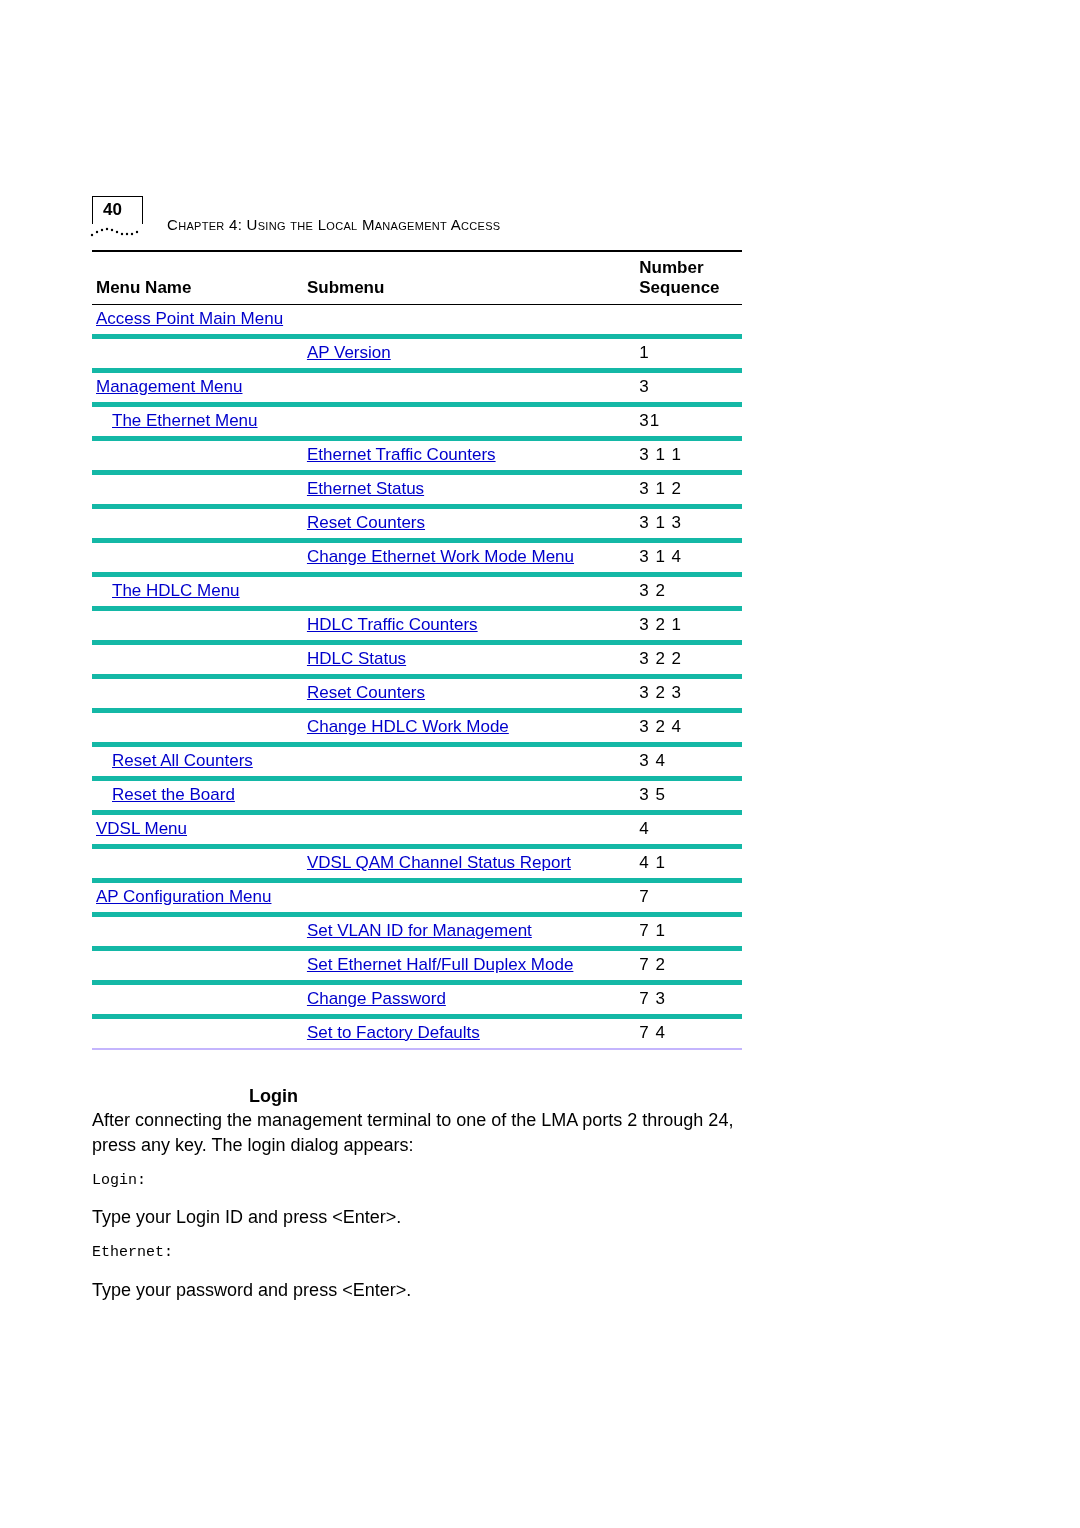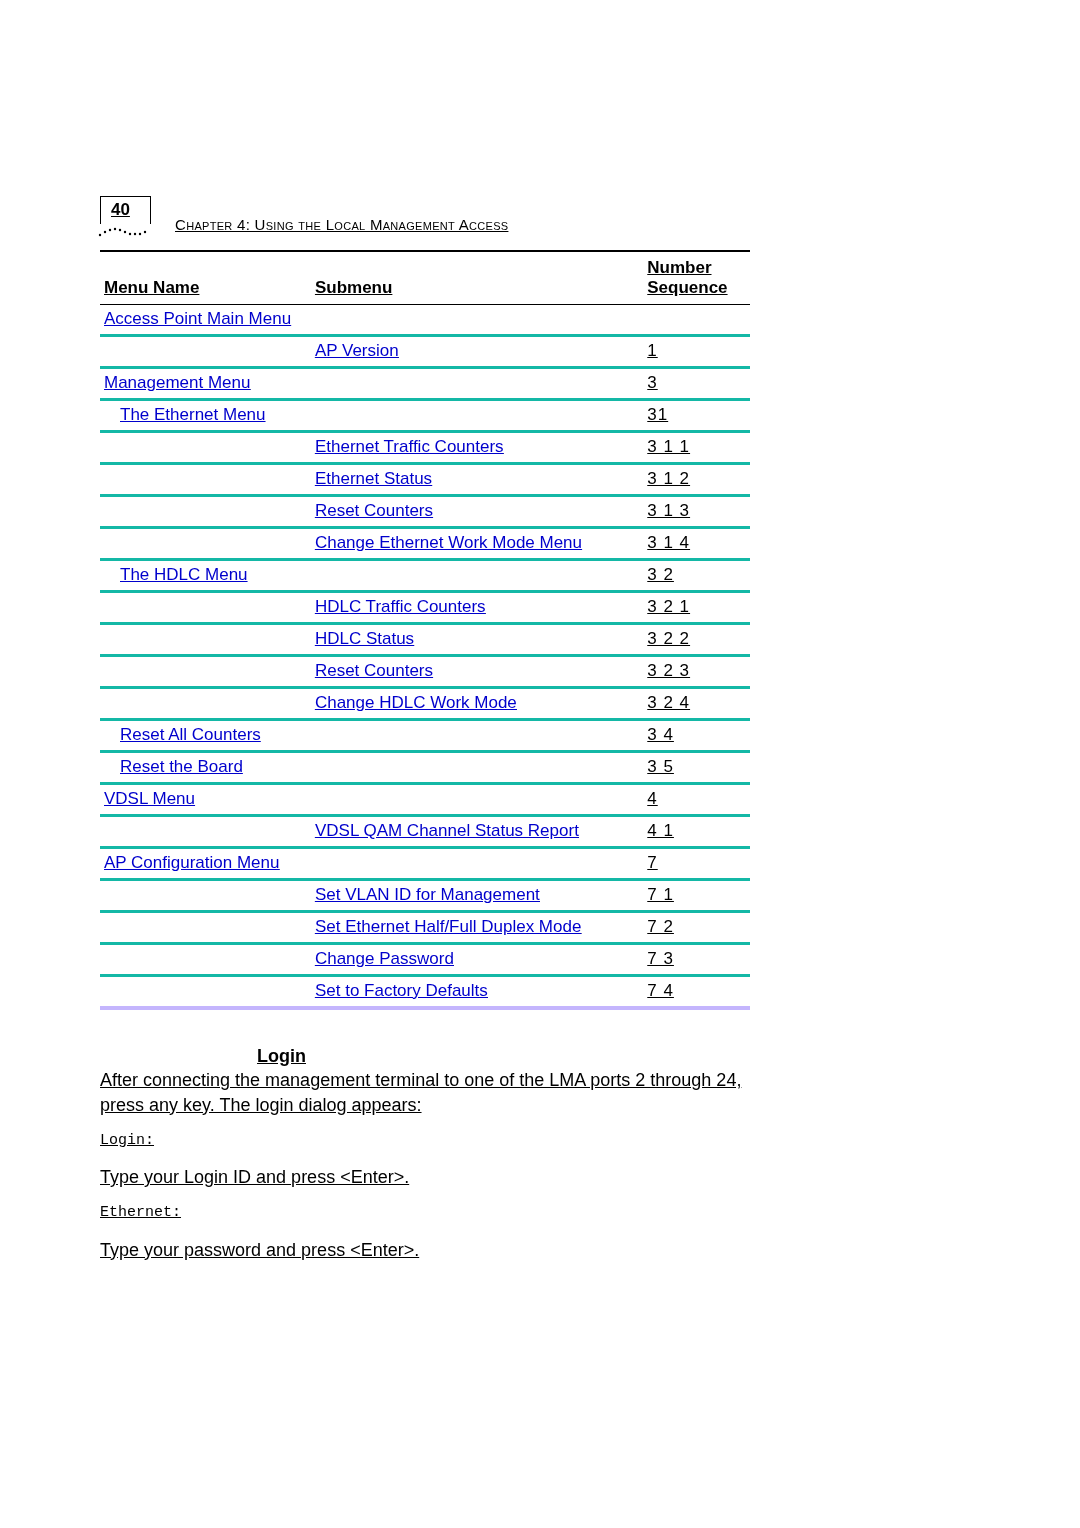--- a/index.html
+++ b/index.html
@@ -7,24 +7,23 @@
     padding: 0;
     background: #ffffff;
     font-family: "Helvetica Neue", Arial, sans-serif;
     color: #000;
     width: 1080px;
     height: 1528px;
     position: relative;
   }
   .page {
     position: absolute;
-    left: 100px;
+    left: 92px;
     top: 196px;
     width: 650px;
-    text-decoration: underline;
   }
   .header-row {
     display: flex;
     align-items: flex-start;
   }
   .page-num-box {
     border-top: 1.5px solid #000;
     border-left: 1.5px solid #000;
     border-right: 1.5px solid #000;
     padding: 4px 10px 6px 10px;
@@ -53,24 +52,24 @@
     margin-top: 8px;
     width: 650px;
     border-collapse: collapse;
     font-size: 17px;
   }
   table thead tr {
     border-top: 2px solid #000;
     border-bottom: 1.5px solid #000;
   }
   table tbody tr {
-    border-bottom: 3px solid #14b8a6;
+    border-bottom: 5px solid #14b8a6;
   }
   table tbody tr:last-child {
-    border-bottom: 4px solid #c4b5fd;
+    border-bottom: 2px solid #c4b5fd;
   }
   th {
     text-align: left;
     font-weight: bold;
     padding: 6px 4px;
     vertical-align: bottom;
   }
   td {
     padding: 4px 4px 5px 4px;
     vertical-align: top;

